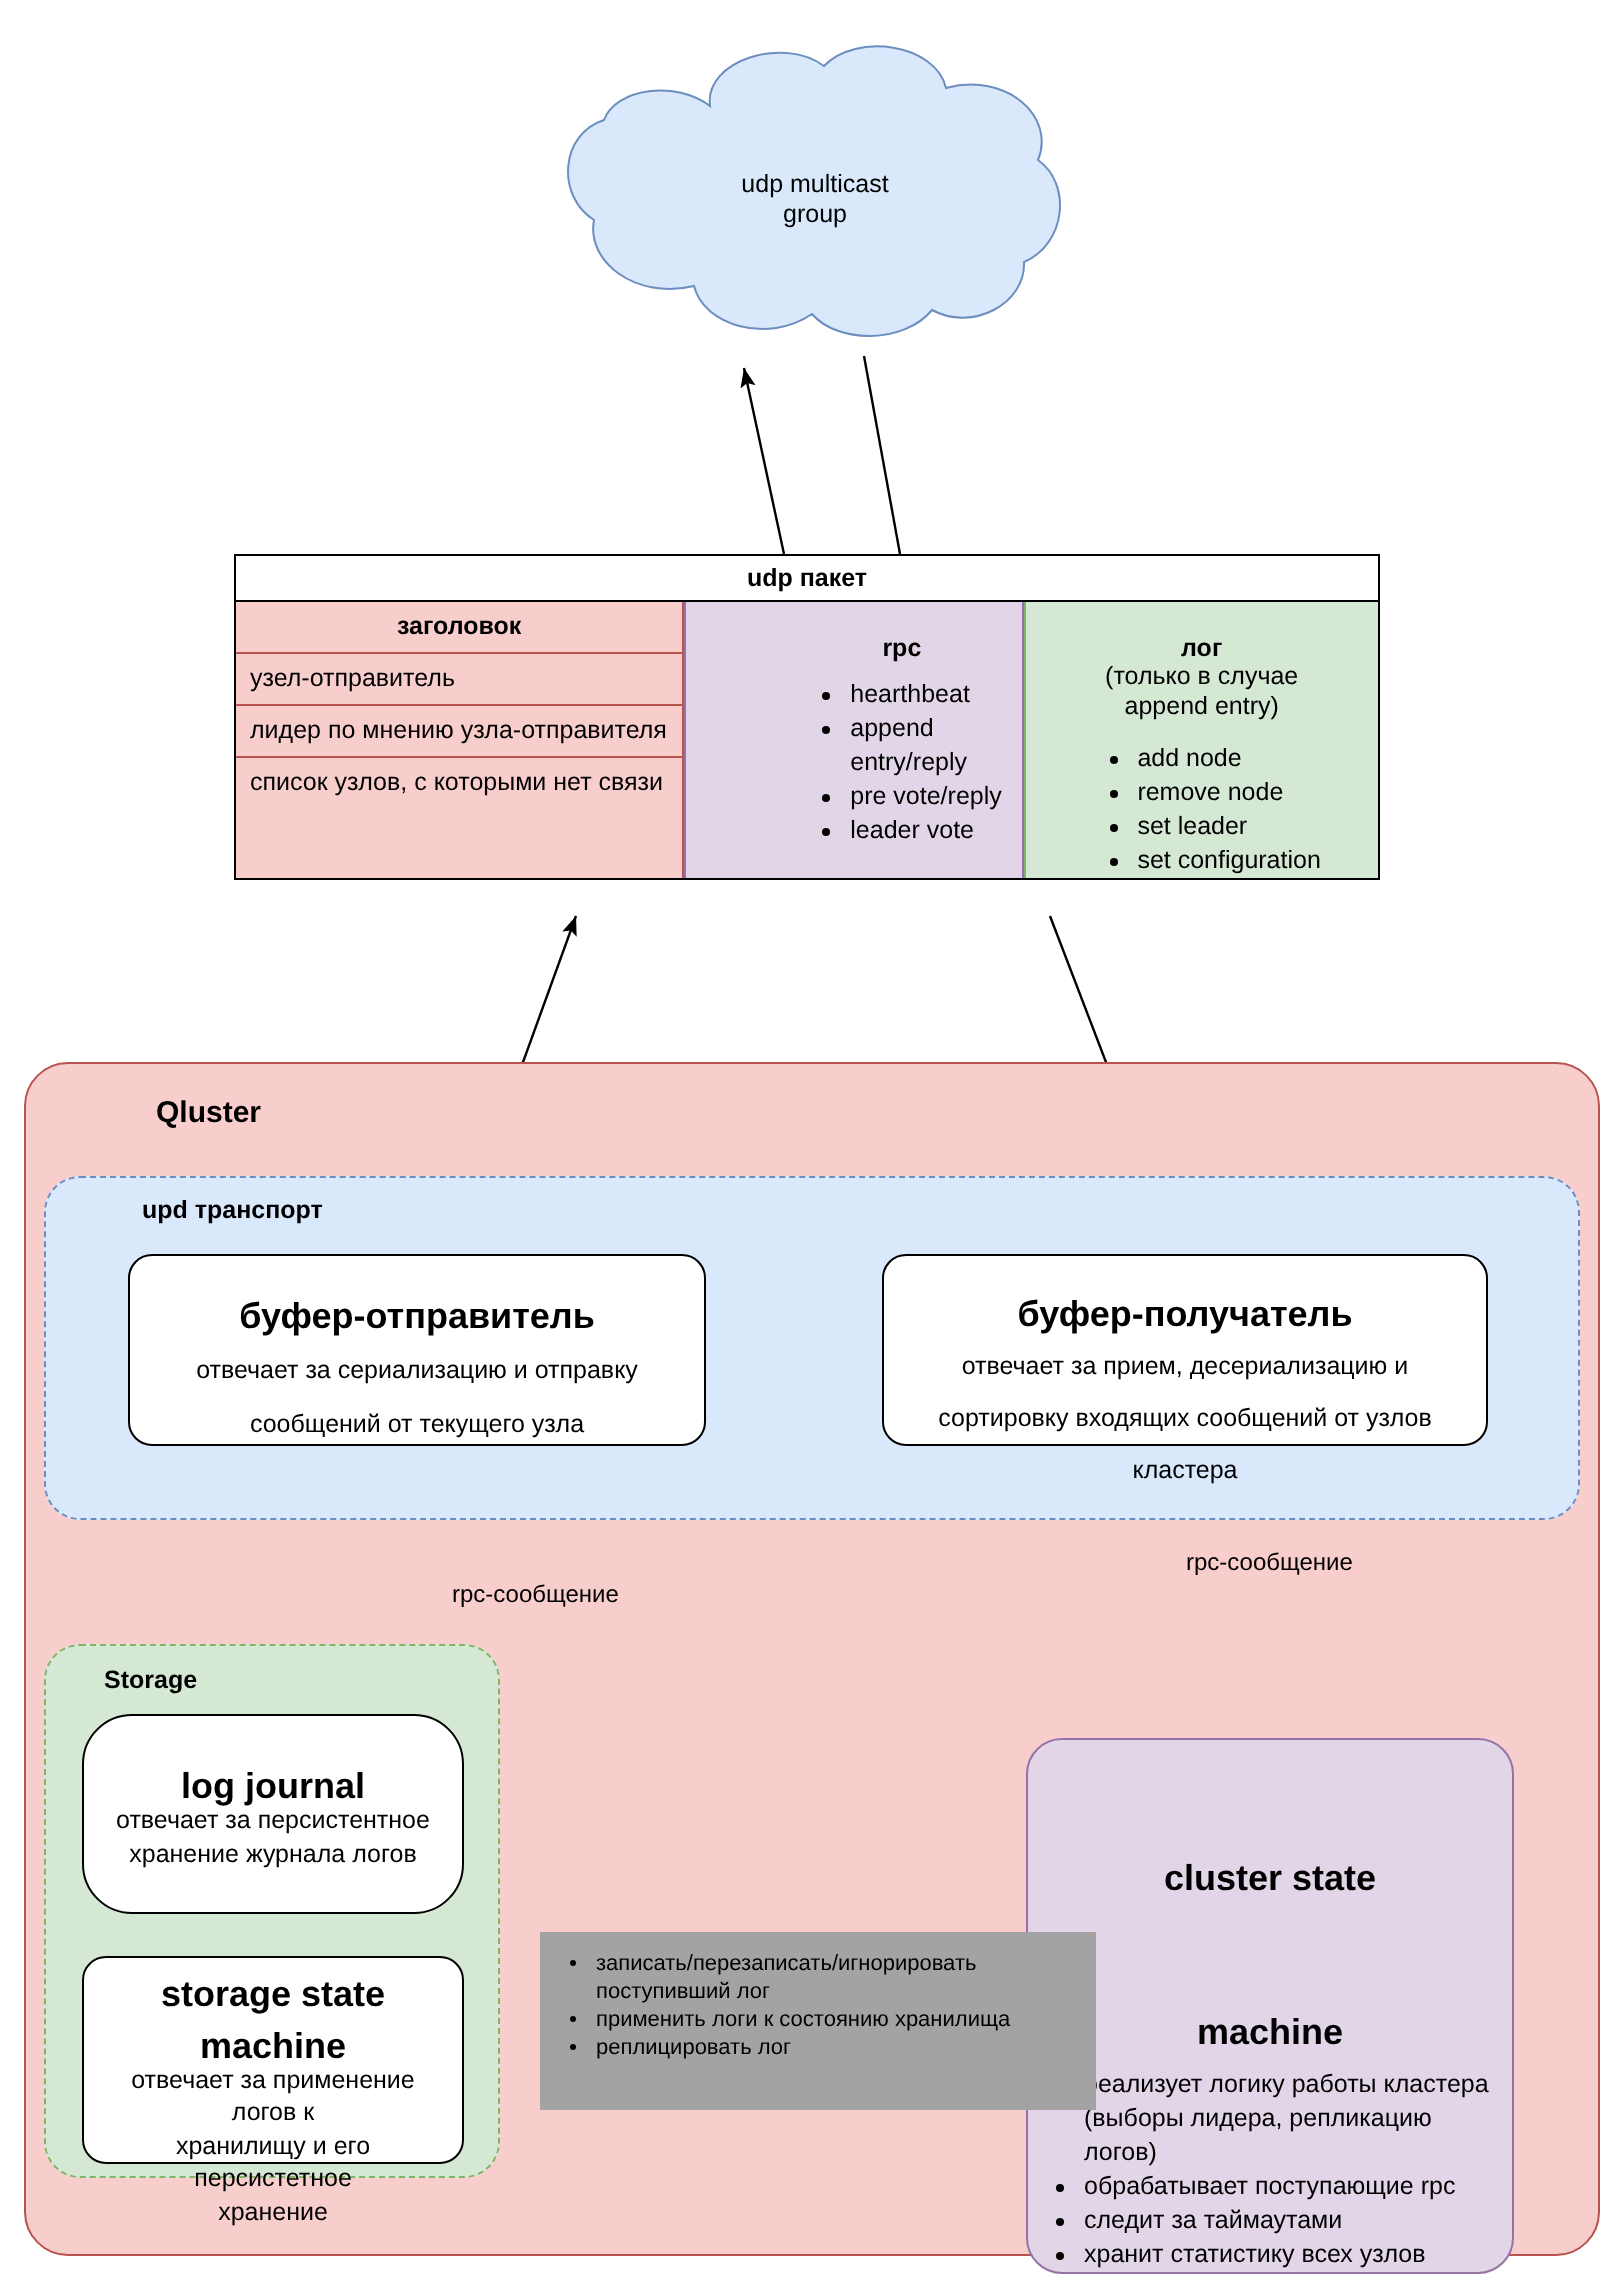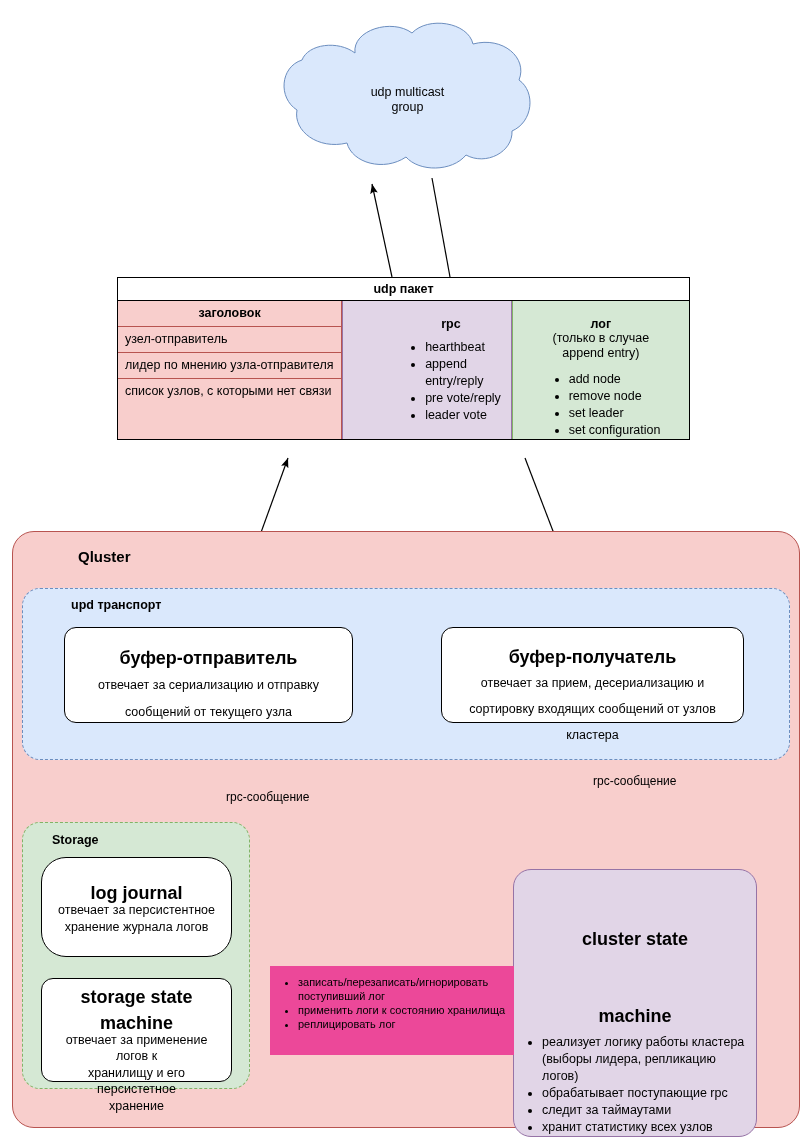--- a/index.html
+++ b/index.html
@@ -215,22 +215,22 @@
     margin: 10px 0 0 0;
     padding: 0 2px 0 28px;
     text-align: left;
     font-size: 12.5px;
     line-height: 17px;
   }
 
   
   #note {
     left: 270px; top: 966px;
-    width: 244px; height: 89px;
-    background: #ec4899;
+    width: 278px; height: 89px;
+    background: #a3a3a3;
     box-sizing: border-box;
   }
   #note-list {
     margin: 0;
     padding: 9px 6px 0 28px;
     font-size: 11px;
     line-height: 14px;
   }
 
   

